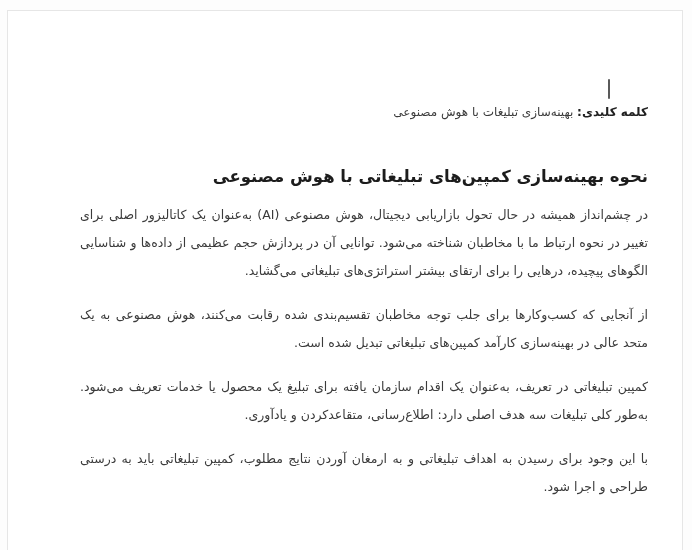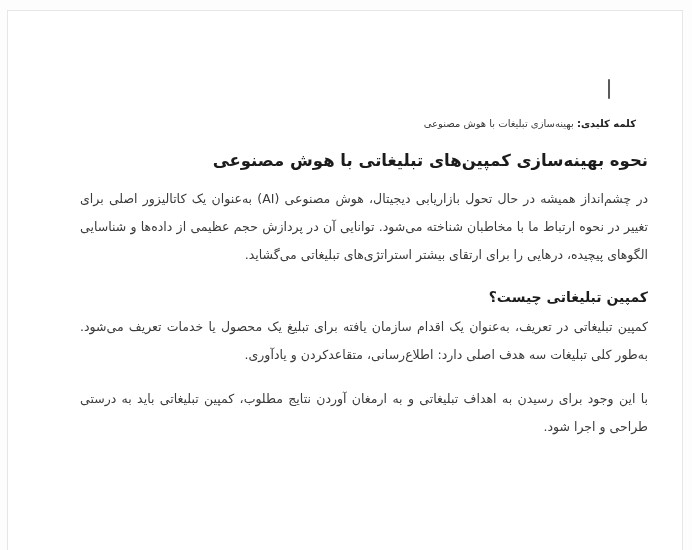--- a/index.html
+++ b/index.html
@@ -33,34 +33,34 @@
   .content {
     width: 100%;
     padding: 90px 34px 0 72px;
     direction: rtl;
     unicode-bidi: embed;
     text-align: justify;
     color: #3b3b3b;
     font-size: 12.5px;
   }
   .keyword-line {
-    margin: 12px;
+    margin: 0;
     line-height: 22px;
-    font-size: 10px;
+    font-size: 12px;
   }
   .keyword-line .kw-label {
     font-weight: bold;
     color: #212121;
   }
   h1.doc-title {
     font-size: 16.5px;
     font-weight: bold;
     color: #1c1c1c;
     line-height: 28px;
-    margin: 12px 0 10px 0;
+    margin: 40px 0 10px 0;
     text-align: right;
   }
   p.body-par {
     margin: 0 0 16px 0;
     line-height: 28px;
     text-align: justify;
   }
   h2.section-heading {
     font-size: 14px;
     font-weight: bold;
@@ -80,23 +80,23 @@
 
     <p class="keyword-line">
       <span class="kw-label">کلمه کلیدی:</span>
       <span class="kw-value">بهینه‌سازی تبلیغات با هوش مصنوعی</span>
     </p>
 
     <h1 class="doc-title">نحوه بهینه‌سازی کمپین‌های تبلیغاتی با هوش مصنوعی</h1>
 
     <p class="body-par">در چشم‌انداز همیشه در حال تحول بازاریابی دیجیتال، هوش مصنوعی (AI) به‌عنوان یک کاتالیزور اصلی برای تغییر در نحوه ارتباط ما با مخاطبان شناخته می‌شود. توانایی آن در پردازش حجم عظیمی از داده‌ها و شناسایی الگوهای پیچیده، درهایی را برای ارتقای بیشتر استراتژی‌های تبلیغاتی می‌گشاید.</p>
 
+    <p class="body-par">از آنجایی که کسب‌وکارها برای جلب توجه مخاطبان تقسیم‌بندی شده رقابت می‌کنند، هوش مصنوعی به یک متحد عالی در بهینه‌سازی کارآمد کمپین‌های تبلیغاتی تبدیل شده است.</p>
 
 
 
-    <h2 class="section-heading">کمپین تبلیغاتی چیست؟</h2>
 
     <p class="body-par">کمپین تبلیغاتی در تعریف، به‌عنوان یک اقدام سازمان یافته برای تبلیغ یک محصول یا خدمات تعریف می‌شود. به‌طور کلی تبلیغات سه هدف اصلی دارد: اطلاع‌رسانی، متقاعدکردن و یادآوری.</p>
 
     <p class="body-par">با این وجود برای رسیدن به اهداف تبلیغاتی و به ارمغان آوردن نتایج مطلوب، کمپین تبلیغاتی باید به درستی طراحی و اجرا شود.</p>
 
   </div>
 </div>
 
 </body></html>

